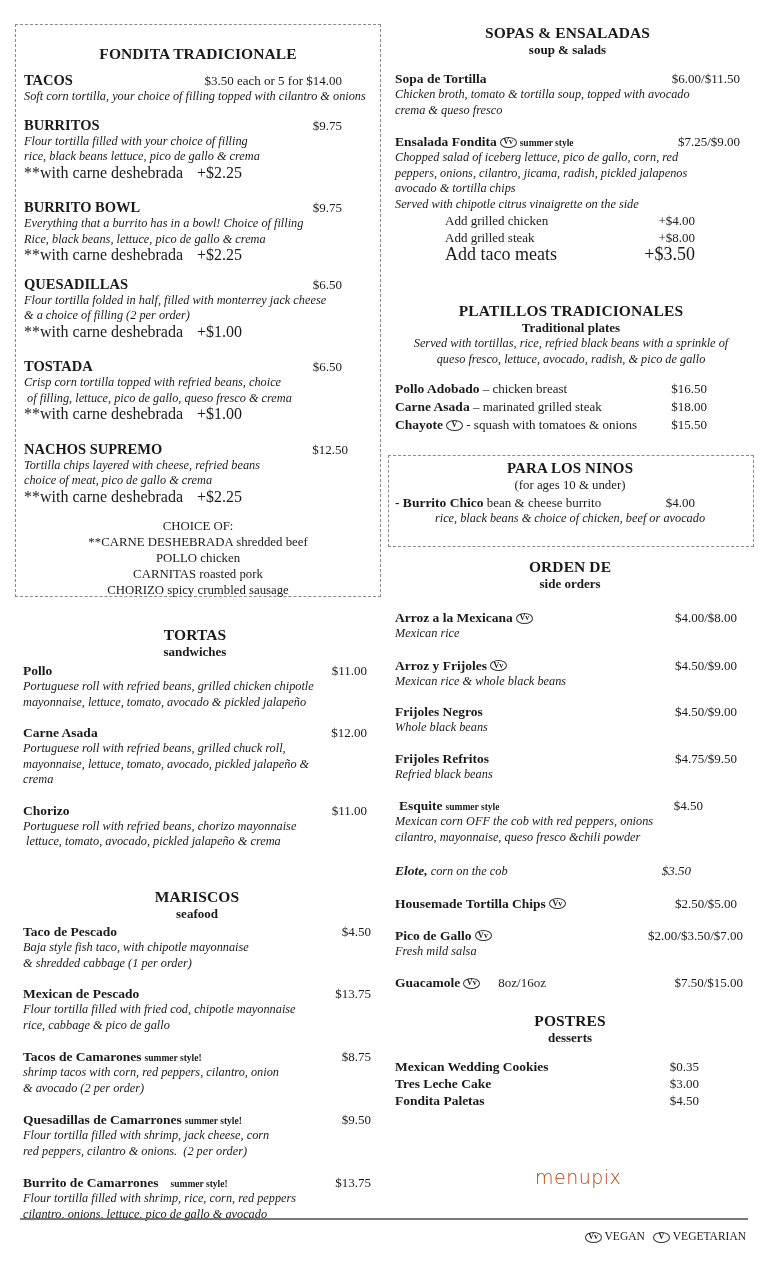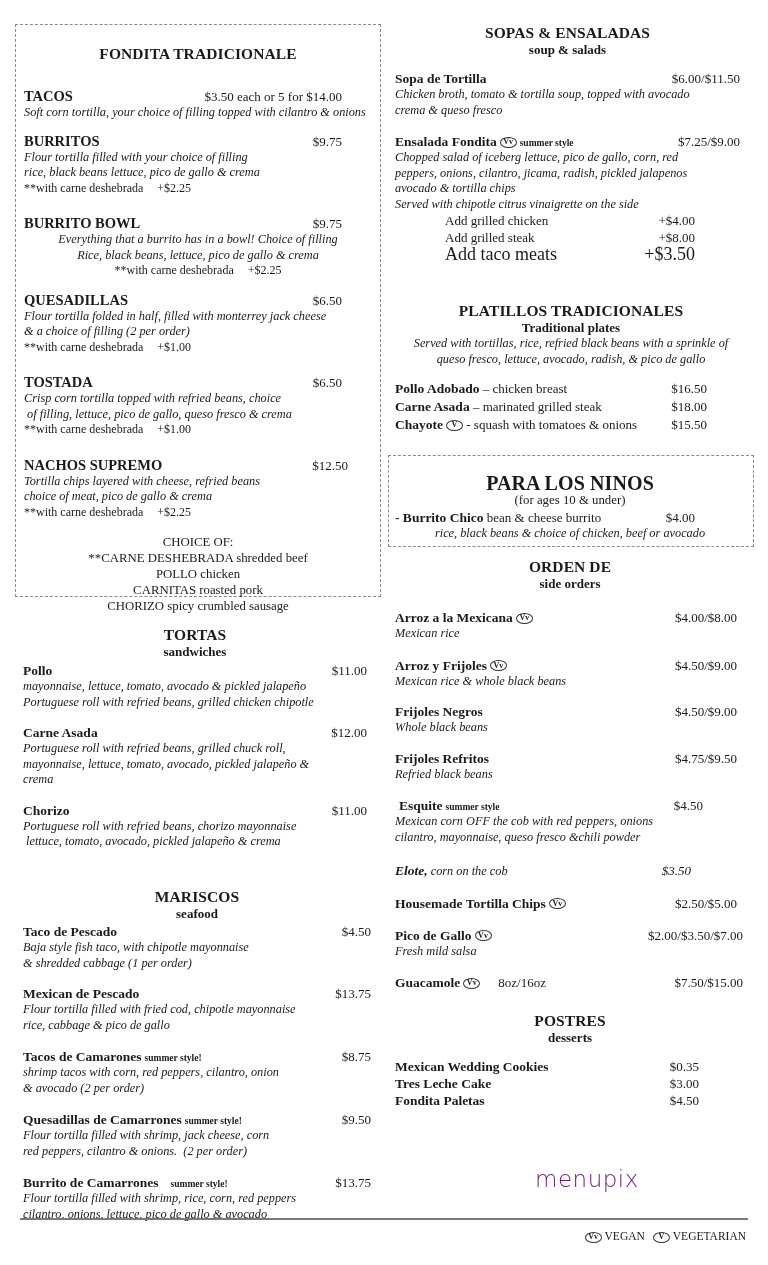--- a/index.html
+++ b/index.html
@@ -10,63 +10,63 @@
   .col { position: absolute; }
   .left { left: 15px; top: 24px; width: 366px; }
   .box-dotted { border: 1px dashed #8a8a8a; box-sizing: border-box; }
   .section-title { text-align: center; font-weight: bold; font-size: 15.5px; letter-spacing: 0.1px; line-height: 18px; }
   .section-sub { text-align: center; font-weight: bold; font-size: 13px; line-height: 16px; }
   .row { display: flex; justify-content: space-between; align-items: baseline; }
   .name { font-weight: bold; font-size: 13.5px; line-height: 17px; }
   .name-caps { font-weight: bold; font-size: 14.5px; line-height: 18px; }
   .price { font-size: 13px; line-height: 17px; white-space: nowrap; }
   .desc { font-style: italic; font-size: 12.3px; line-height: 15.5px; }
-  .addon { font-size: 12px; line-height: 15.5px; }
+  .addon { font-size: 16px; line-height: 15.5px; }
   .tag { font-weight: bold; font-size: 9.5px; margin-left: 3px; }
   .veg-icon {
     display: inline-flex; align-items: center; justify-content: center;
     width: 17px; height: 11px; border: 1px solid #333; border-radius: 50%;
     font-size: 8px; font-weight: bold; font-family: "Liberation Serif", serif;
     margin-left: 3px; vertical-align: middle; line-height: 1; box-sizing: border-box;
   }
   .item { margin-bottom: 12px; }
   .center-text { text-align: center; font-size: 12.8px; line-height: 16px; }
   .watermark {
     position: absolute; left: 535px; top: 1166px; font-family: "DejaVu Sans", sans-serif;
-    font-size: 23px; color: #701a75; font-weight: 200; letter-spacing: 0.5px;
+    font-size: 19px; color: #c2410c; font-weight: 200; letter-spacing: 0.5px;
   }
   .hr-bottom { position: absolute; left: 20px; top: 1218px; width: 728px; height: 2px; background: #7a7a7a; }
   .legend { position: absolute; right: 22px; top: 1230px; font-size: 11.5px; display: flex; gap: 8px; align-items: center; }
   .legend .veg-icon { margin-left: 0; margin-right: 3px; }
 </style>
 </head>
 <body>
 
 <div class="col left box-dotted" style="height:573px; padding: 20px 8px 0 8px;">
-  <div class="section-title" style="margin-bottom:24px;">FONDITA TRADICIONALE</div>
+  <div class="section-title" style="margin-bottom:8px;">FONDITA TRADICIONALE</div>
 
   <div class="item" style="margin-bottom:11px;">
     <div class="row" style="padding-right:30px;">
       <span class="name-caps">TACOS</span>
       <span class="price">$3.50 each or 5 for $14.00</span>
     </div>
     <div class="desc">Soft corn tortilla, your choice of filling topped with cilantro &amp; onions</div>
   </div>
 
   <div class="item" style="margin-bottom:18px;">
     <div class="row" style="padding-right:30px;">
       <span class="name-caps">BURRITOS</span>
       <span class="price">$9.75</span>
     </div>
     <div class="desc">Flour tortilla filled with your choice of filling</div>
     <div class="desc">rice, black beans lettuce, pico de gallo &amp; crema</div>
     <div class="addon"><span>**with carne deshebrada</span><span style="margin-left:14px;">+$2.25</span></div>
   </div>
 
-  <div class="item" style="text-align:center;">
+  <div class="item" style="">
     <div class="row" style="padding-right:30px;">
       <span class="name-caps">BURRITO BOWL</span>
       <span class="price">$9.75</span>
     </div>
     <div class="desc">Everything that a burrito has in a bowl! Choice of filling</div>
     <div class="desc">Rice, black beans, lettuce, pico de gallo &amp; crema</div>
     <div class="addon"><span>**with carne deshebrada</span><span style="margin-left:14px;">+$2.25</span></div>
   </div>
 
   <div class="item" style="margin-bottom:18px;">
@@ -110,22 +110,22 @@
 
 <div class="col" style="left:23px; top:626px; width:344px;">
   <div class="section-title">TORTAS</div>
   <div class="section-sub" style="margin-bottom:2px;">sandwiches</div>
 
   <div class="item" style="margin-bottom:14px;">
     <div class="row">
         <span class="name">Pollo</span>
         <span class="price">$11.00</span>
       </div>
+    <div class="desc">Portuguese roll with refried beans, grilled chicken chipotle</div>
     <div class="desc">mayonnaise, lettuce, tomato, avocado &amp; pickled jalapeño</div>
-    <div class="desc">Portuguese roll with refried beans, grilled chicken chipotle</div>
   </div>
   <div class="item" style="margin-bottom:14px;">
     <div class="row">
         <span class="name">Carne Asada</span>
         <span class="price">$12.00</span>
       </div>
     <div class="desc">Portuguese roll with refried beans, grilled chuck roll,</div>
     <div class="desc">mayonnaise, lettuce, tomato, avocado, pickled jalapeño &amp;</div>
     <div class="desc">crema</div>
   </div>
@@ -238,21 +238,21 @@
         <span class="price">$18.00</span>
       </div>
     <div class="row" style="line-height:17px;">
         <span><span class="name">Chayote</span><span class="veg-icon">V</span><span class="price"> - squash with tomatoes &amp; onions</span></span>
         <span class="price">$15.50</span>
       </div>
   </div>
 </div>
 
 <div class="col box-dotted" style="left:388px; top:455px; width:366px; height:92px; padding:3px 8px 0 6px;">
-  <div class="section-title" style="font-size:20px;margin-top:15px;">PARA LOS NINOS</div>
+  <div class="section-title" style="font-size:15px;">PARA LOS NINOS</div>
   <div class="center-text">(for ages 10 &amp; under)</div>
   <div style="width:300px;">
     <div class="row" style="line-height:17px;">
         <span><span class="name">- Burrito Chico</span><span class="price"> bean &amp; cheese burrito</span></span>
         <span class="price">$4.00</span>
       </div>
   </div>
   <div class="desc" style="text-align:center;">rice, black beans &amp; choice of chicken, beef or avocado</div>
 </div>
 

